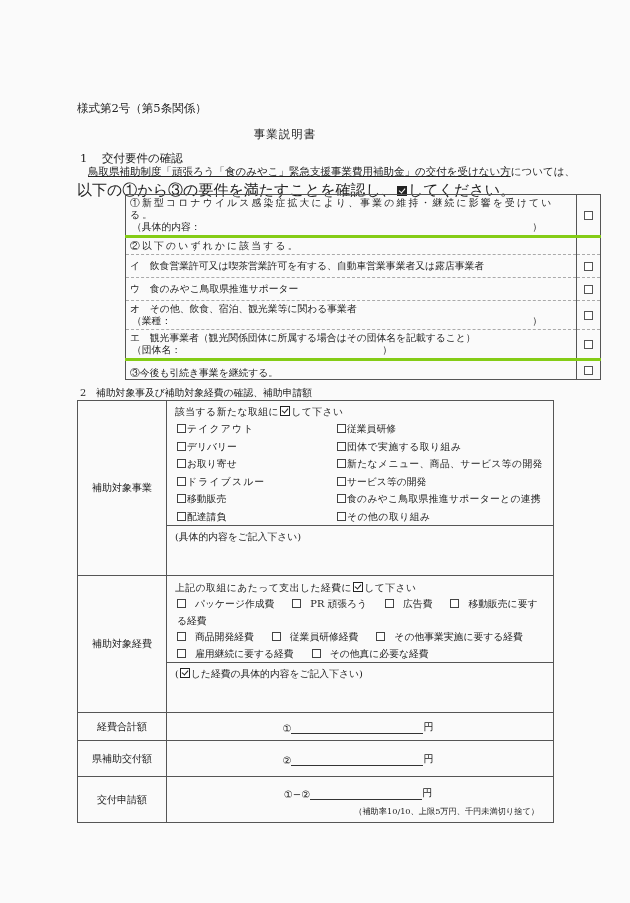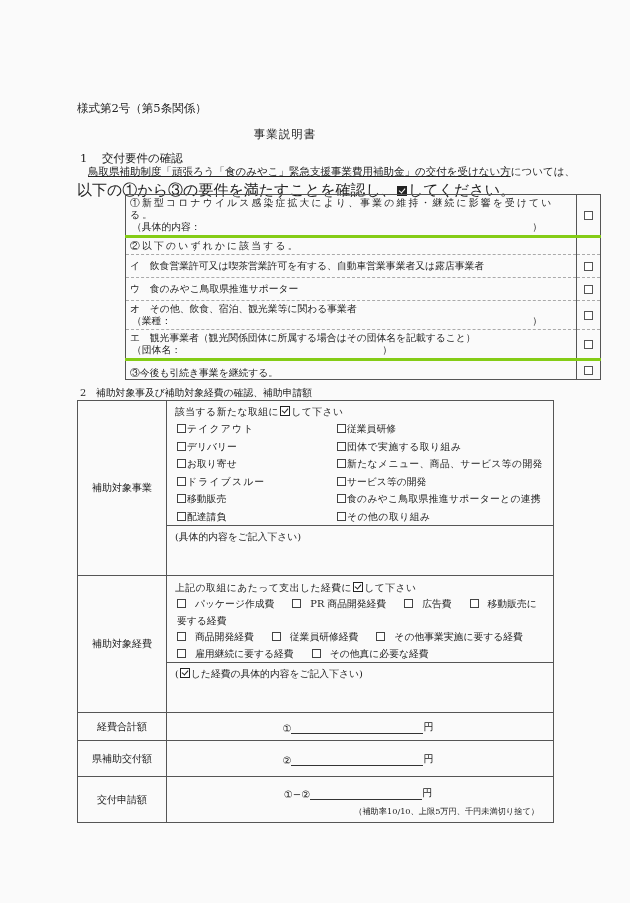--- a/index.html
+++ b/index.html
@@ -171,21 +171,21 @@
     <td class="content" style="padding-top:5px">
       <span>(具体的内容をご記入下さい)</span>
     </td>
   </tr>
 
   <tr style="height:72px">
     <td class="label" rowspan="2">補助対象経費</td>
     <td class="content" style="padding-top:4px">
       <div class="head-line"><span>上記の取組にあたって支出した経費に</span><span class="checked-mark"></span><span>して下さい</span></div>
       <div class="exp-line">
-        <span><span class="chkbox-sm"></span><span>パッケージ作成費</span></span><span><span class="chkbox-sm"></span><span>PR 商品開発経費</span></span><span><span class="chkbox-sm"></span><span>広告費</span></span><span><span class="chkbox-sm"></span><span>移動販売に要する経費</span></span>
+        <span><span class="chkbox-sm"></span><span>パッケージ作成費</span></span><span><span class="chkbox-sm"></span><span>PR 頑張ろう</span></span><span><span class="chkbox-sm"></span><span>広告費</span></span><span><span class="chkbox-sm"></span><span>移動販売に要する経費</span></span>
       </div>
       <div class="exp-line">
         <span><span class="chkbox-sm"></span><span>商品開発経費</span></span><span><span class="chkbox-sm"></span><span>従業員研修経費</span></span><span><span class="chkbox-sm"></span><span>その他事業実施に要する経費</span></span>
       </div>
       <div class="exp-line">
         <span><span class="chkbox-sm"></span><span>雇用継続に要する経費</span></span><span><span class="chkbox-sm"></span><span>その他真に必要な経費</span></span>
       </div>
     </td>
   </tr>
   <tr style="height:50px">

